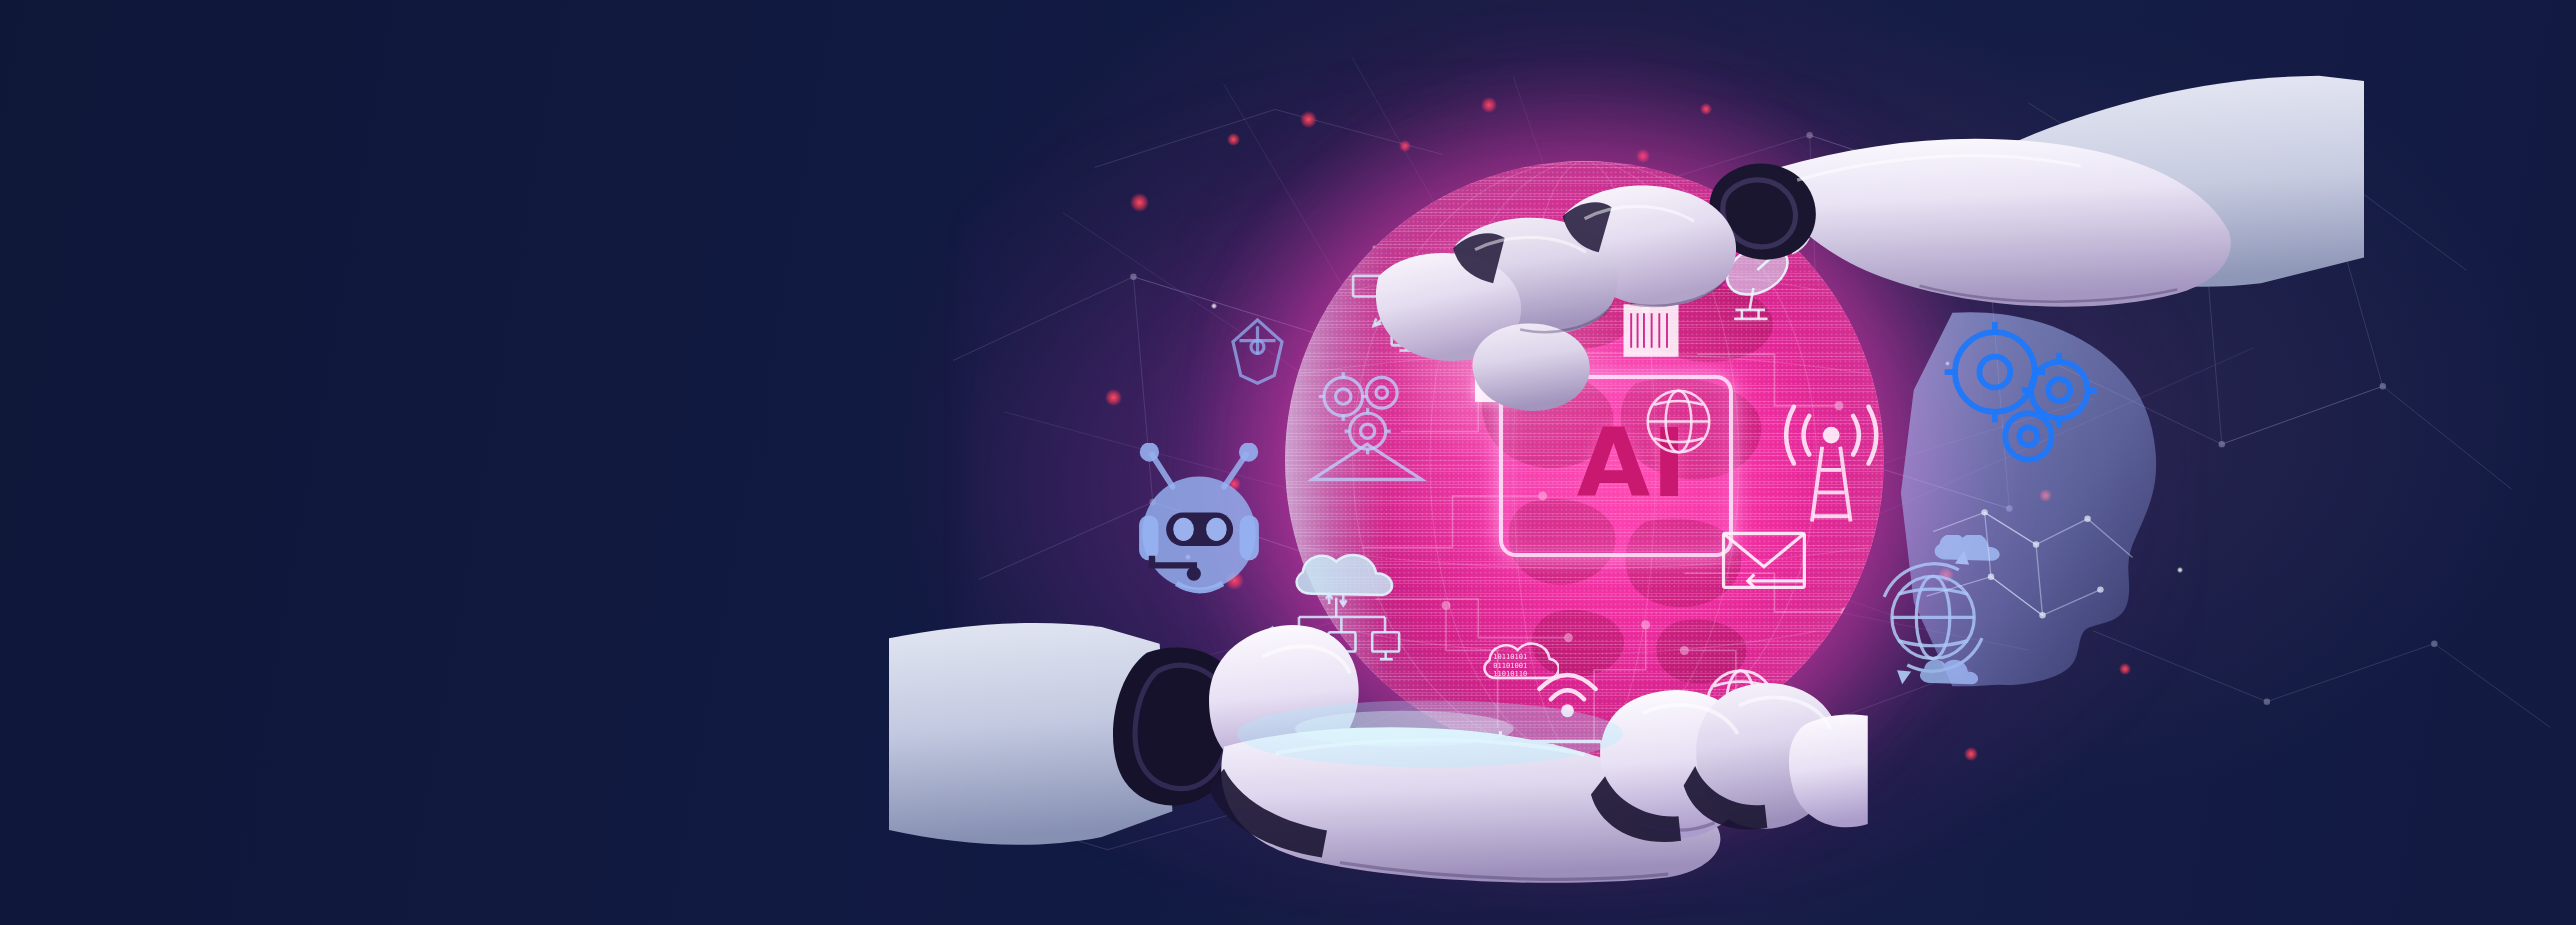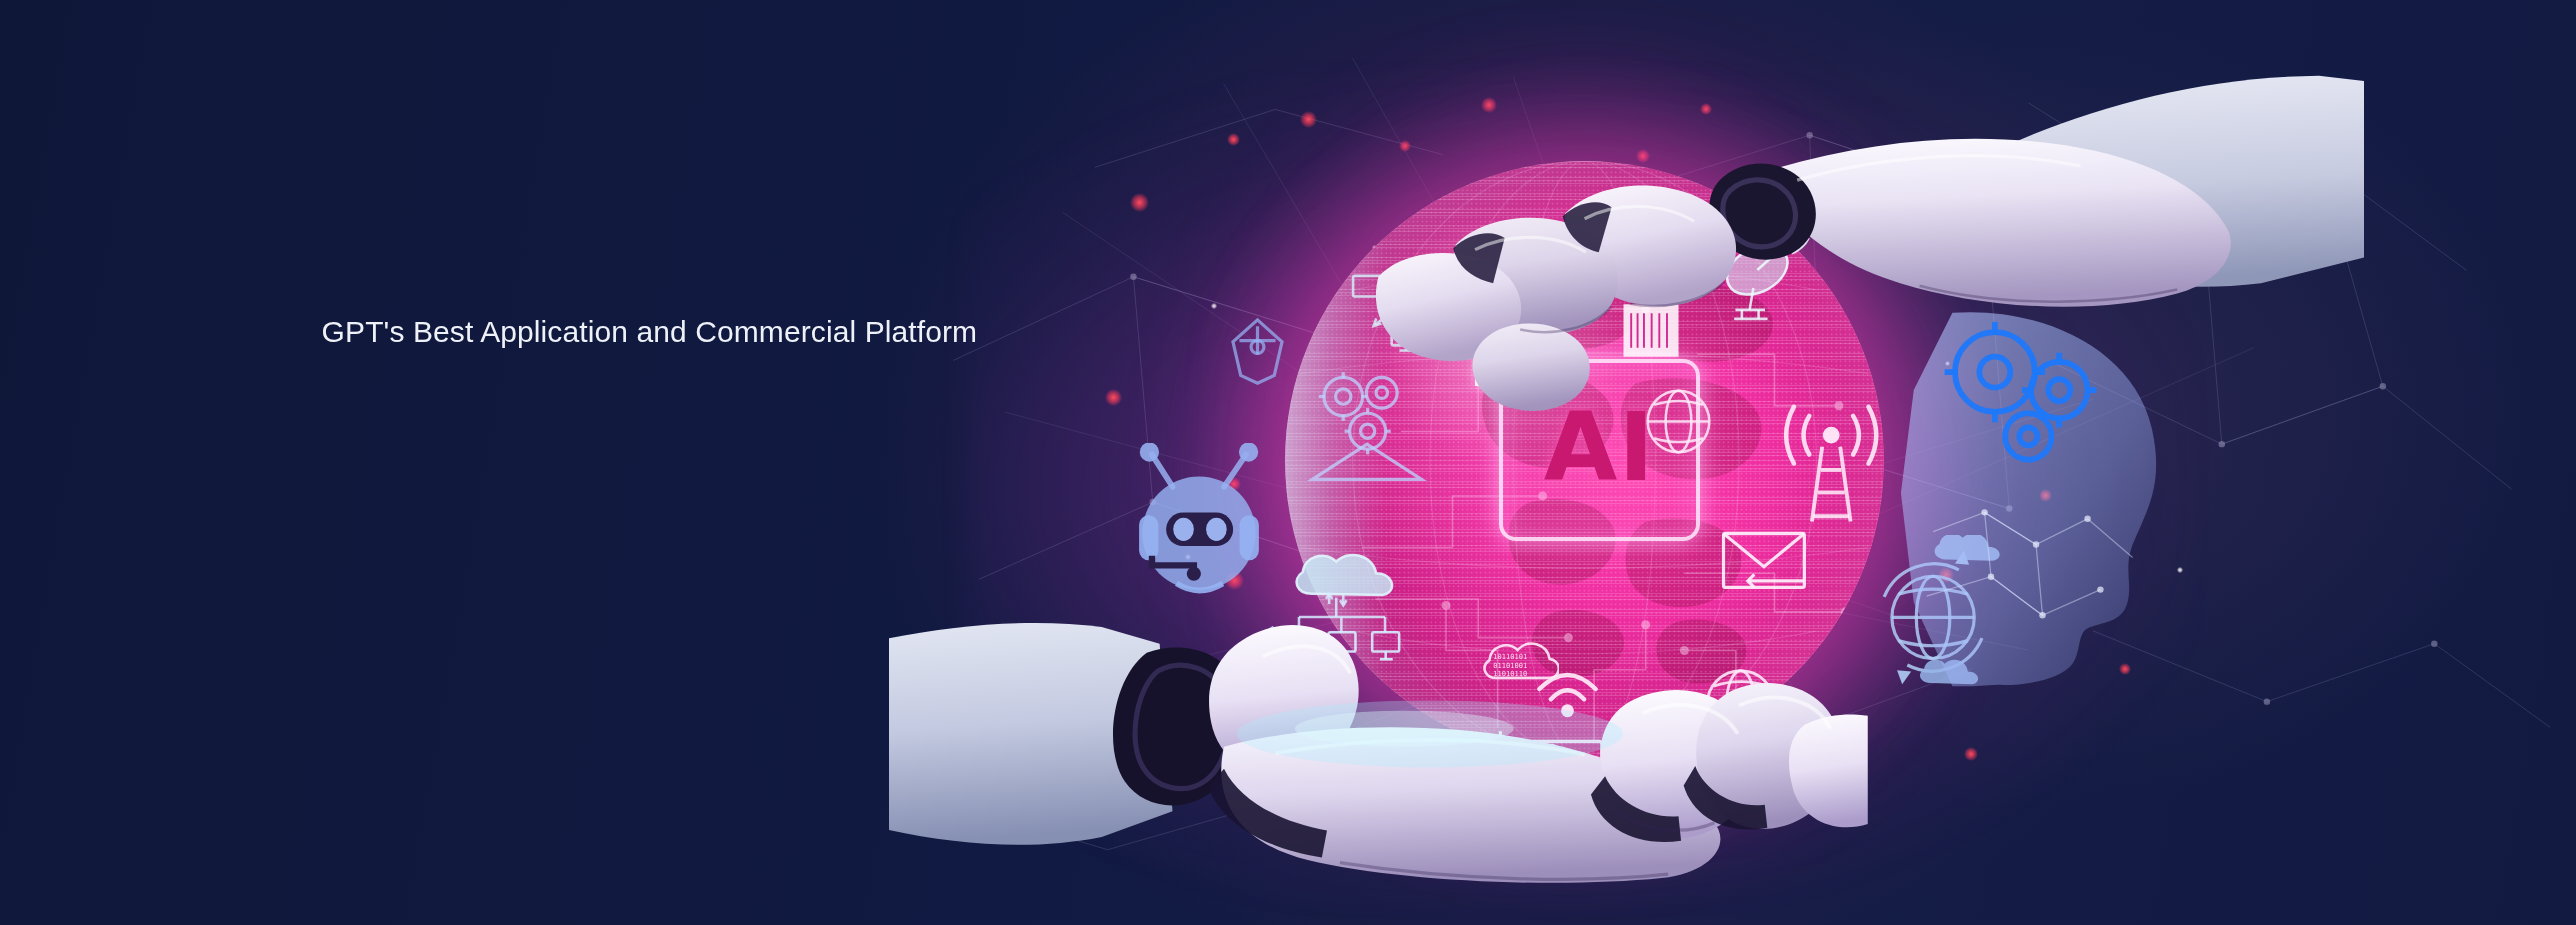--- a/index.html
+++ b/index.html
@@ -69,25 +69,26 @@
   .globe-grid{position:absolute;inset:0;opacity:.40;}
   .globe-left-rim{
     position:absolute;left:-3.9px;top:0;width:148px;height:100%;
     background:linear-gradient(90deg, rgba(225,235,255,.62) 0%, rgba(215,225,255,.28) 35%, rgba(255,255,255,0) 72%);
     border-radius:50% 0 0 50%;filter:blur(1.3px);
   }
   .globe-circuit{position:absolute;inset:0;opacity:.5;}
 
   
   .ai-chip{
-    position:absolute;left:214px;top:198px;width:193px;height:174px;
+    position:absolute;left:214px;top:214px;width:193px;height:174px;
     border:4.5px solid rgba(255,225,248,.92);border-radius:16.7px;
     box-shadow:0 0 22px rgba(255,170,235,.85), inset 0 0 30px rgba(255,140,225,.45);
     display:flex;align-items:center;justify-content:center;
     background:rgba(255,120,205,.10);
+    padding-left:33px;
   }
   .ai-chip .ai-text{
     font-family:"DejaVu Sans",sans-serif;font-weight:bold;
     font-size:95px;line-height:1;letter-spacing:1.3px;
     color:#c9186f;text-shadow:0 0 14px rgba(255,100,190,.55);
     transform:translateY(-2.6px);
   }
   .chip-tag{
     position:absolute;left:-28px;top:-3.9px;width:48px;height:27px;
     background:rgba(255,250,255,.92);box-shadow:0 0 11.6px rgba(255,200,245,.8);
@@ -737,17 +738,16 @@
         <path d="M700,380 C880,408 1080,412 1210,398"></path>
         <path d="M1130,300 C1172,332 1236,338 1282,318"></path>
       </g>
 
       <ellipse cx="840" cy="180" rx="300" ry="52" fill="rgba(170,240,255,.30)"></ellipse>
       <ellipse cx="800" cy="172" rx="170" ry="28" fill="rgba(220,250,255,.40)"></ellipse>
     </svg>
   </div>
 
   <div class="text-block">
-    <div class="tagline">GPT's Best Application and Commercial Platform</div>
   </div>
 
 </div>
 
 
 </body></html>

